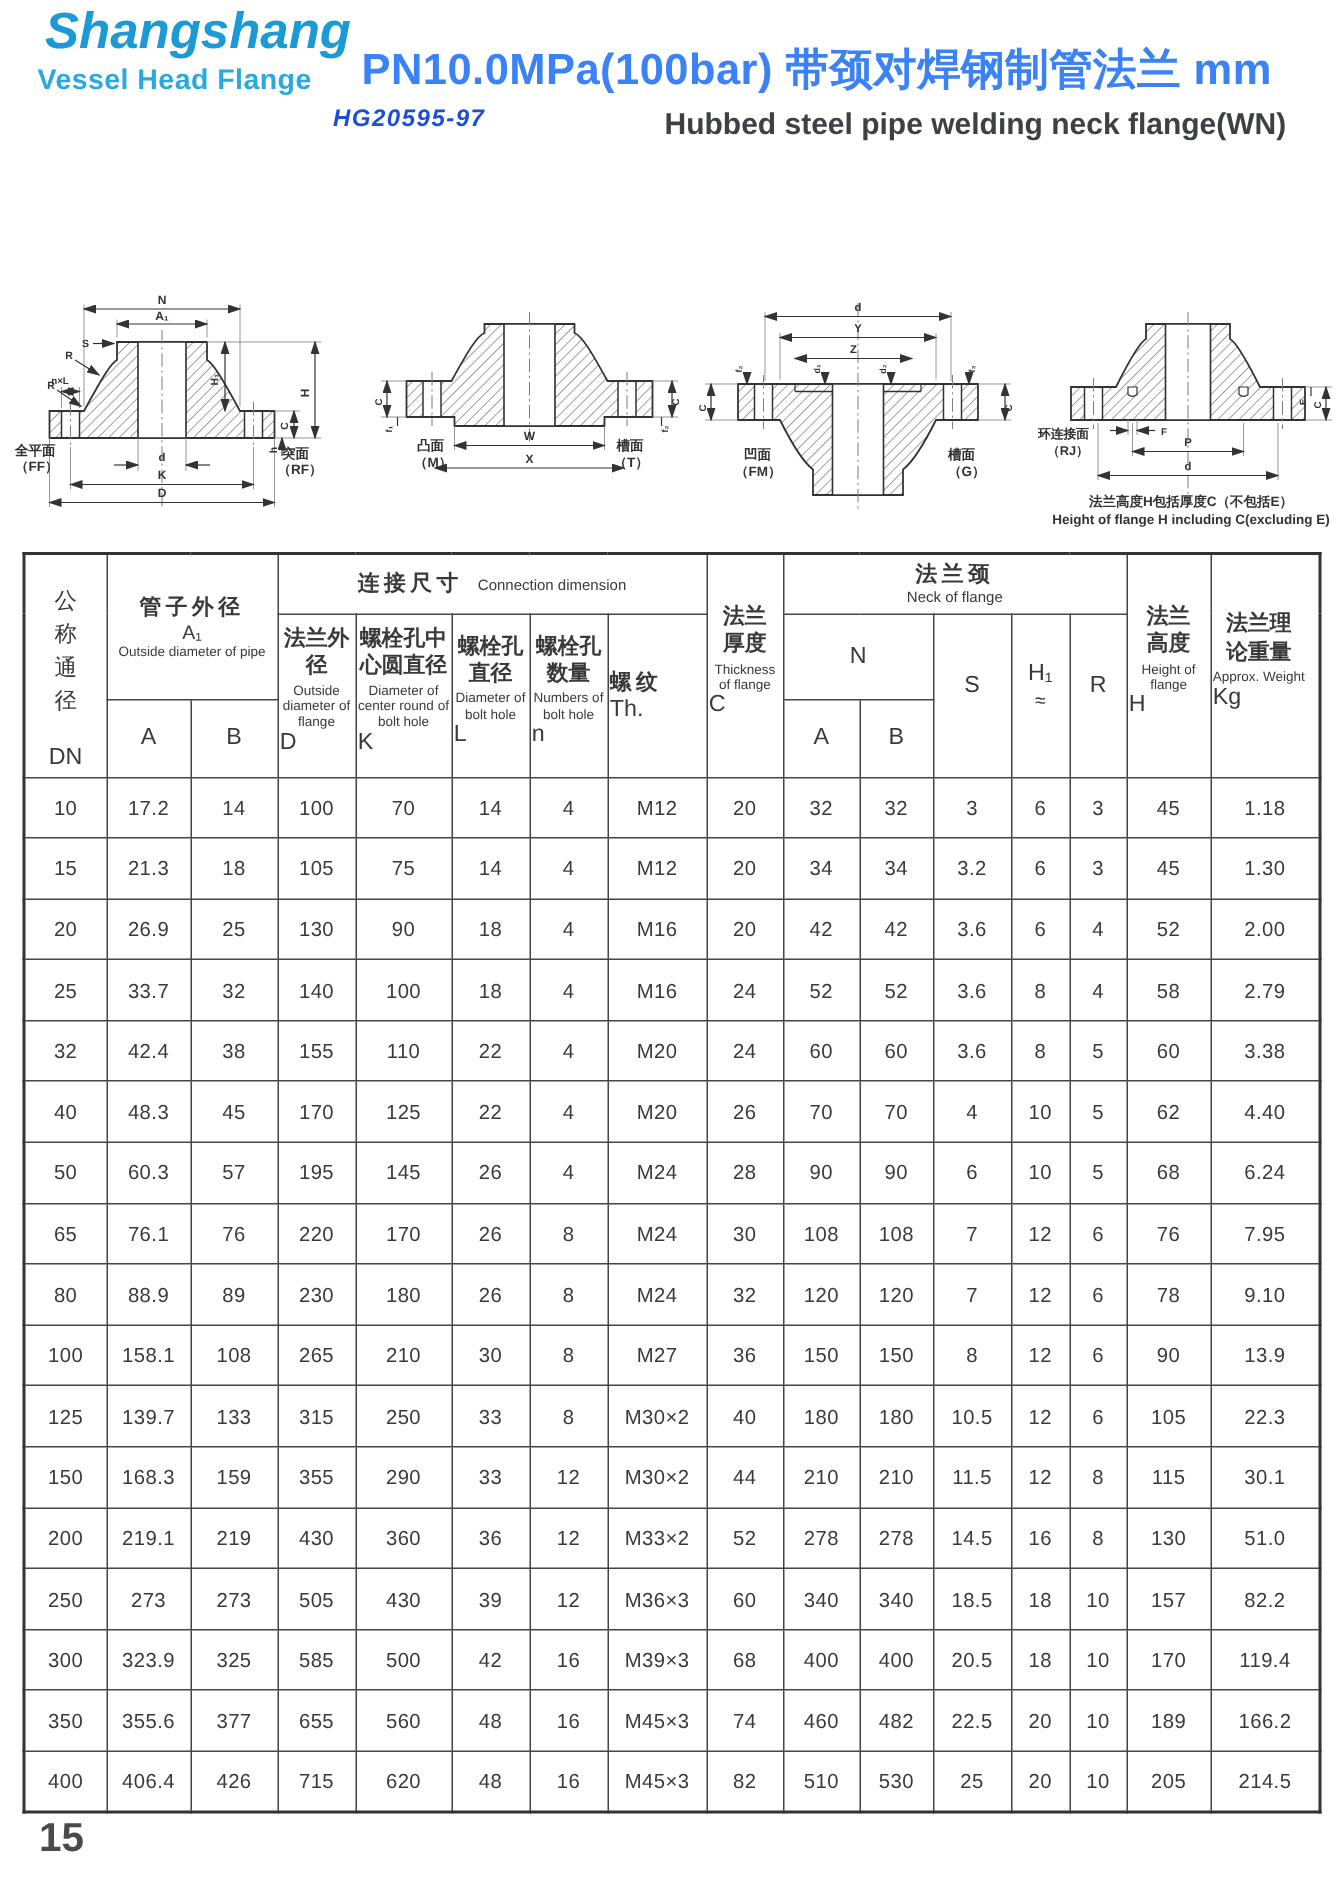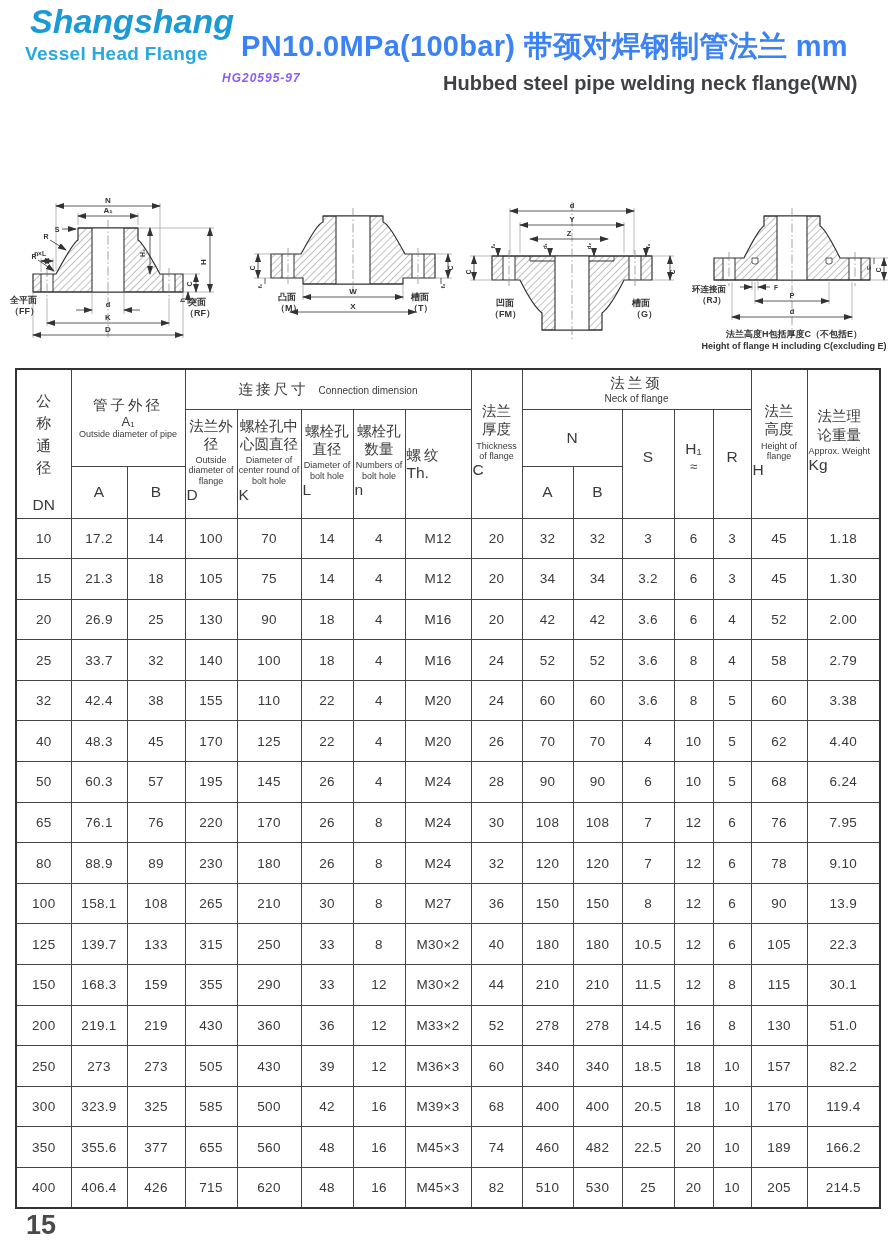--- a/index.html
+++ b/index.html
@@ -3,38 +3,38 @@
 <meta charset="utf-8">
 <style>
   html,body{margin:0;padding:0;}
   body{width:894px;height:1252px;position:relative;background:#ffffff;
        font-family:"Liberation Sans","DejaVu Sans",sans-serif;color:#3a3a3a;overflow:hidden;}
   .abs{position:absolute;font-weight:bold;}
   
   .logo-title{left:30px;top:2px;font-size:34px;font-weight:bold;font-style:italic;color:#1b9ad5;}
   .logo-sub{left:25px;top:43px;font-size:19px;color:#2aa9e0;letter-spacing:0.3px;}
   .doc-title{left:213px;top:27px;font-size:29px;color:#3b82f6;letter-spacing:0.3px;white-space:nowrap;margin-left:28px;}
-  .doc-standard{left:222px;top:71px;font-size:12px;font-weight:bold;font-style:italic;color:#8b5cf6;letter-spacing:1px;}
+  .doc-standard{left:222px;top:71px;font-size:16px;font-weight:bold;font-style:italic;color:#1d4ed8;letter-spacing:1px;}
   .doc-sub-en{left:443px;top:72px;font-size:20px;color:#3e4044;white-space:nowrap;}
   
   .drawings{left:0;top:182px;width:894px;height:184px;}
   .drawing{position:absolute;}
   .dwg-note{left:692px;top:328px;width:204px;text-align:center;font-size:9px;font-weight:bold;color:#333;line-height:1.35;}
   svg text{fill:#333;font-family:"Liberation Sans","DejaVu Sans",sans-serif;}
   
   table.spec{position:absolute;left:15px;top:368px;width:864px;border-collapse:collapse;table-layout:fixed;
              border:2px solid #333;}
   table.spec th,table.spec td{border:1px solid #454545;text-align:center;vertical-align:middle;
              padding:0;font-weight:normal;color:#3a3a3a;}
   table.spec thead tr.r1{height:40px;}
   table.spec thead tr.r2{height:57px;}
   table.spec thead tr.r3{height:52px;}
   table.spec tbody tr{height:40.6px;}
   table.spec tbody td{font-size:13.5px;letter-spacing:0.3px;}
-  .cn{font-size:14.5px;line-height:1.25;}
+  .cn{font-size:14.5px;line-height:1.25;font-weight:bold;}
   .cn-sp{letter-spacing:3px;}
   .en{font-size:9px;line-height:1.15;color:#3a3a3a;}
   .sym{font-size:13px;}
   .letter{font-size:15.5px;}
   .vstack{display:flex;flex-direction:column;height:100%;box-sizing:border-box;
           justify-content:space-between;align-items:flex-start;padding:7px 1px 13px;}
   .vstack .top{display:flex;flex-direction:column;align-items:center;gap:2px;}
   .vend{display:flex;flex-direction:column;height:100%;box-sizing:border-box;
         justify-content:flex-end;align-items:center;padding-bottom:13px;gap:1px;}
   .hrow{display:flex;justify-content:center;align-items:baseline;gap:10px;}

